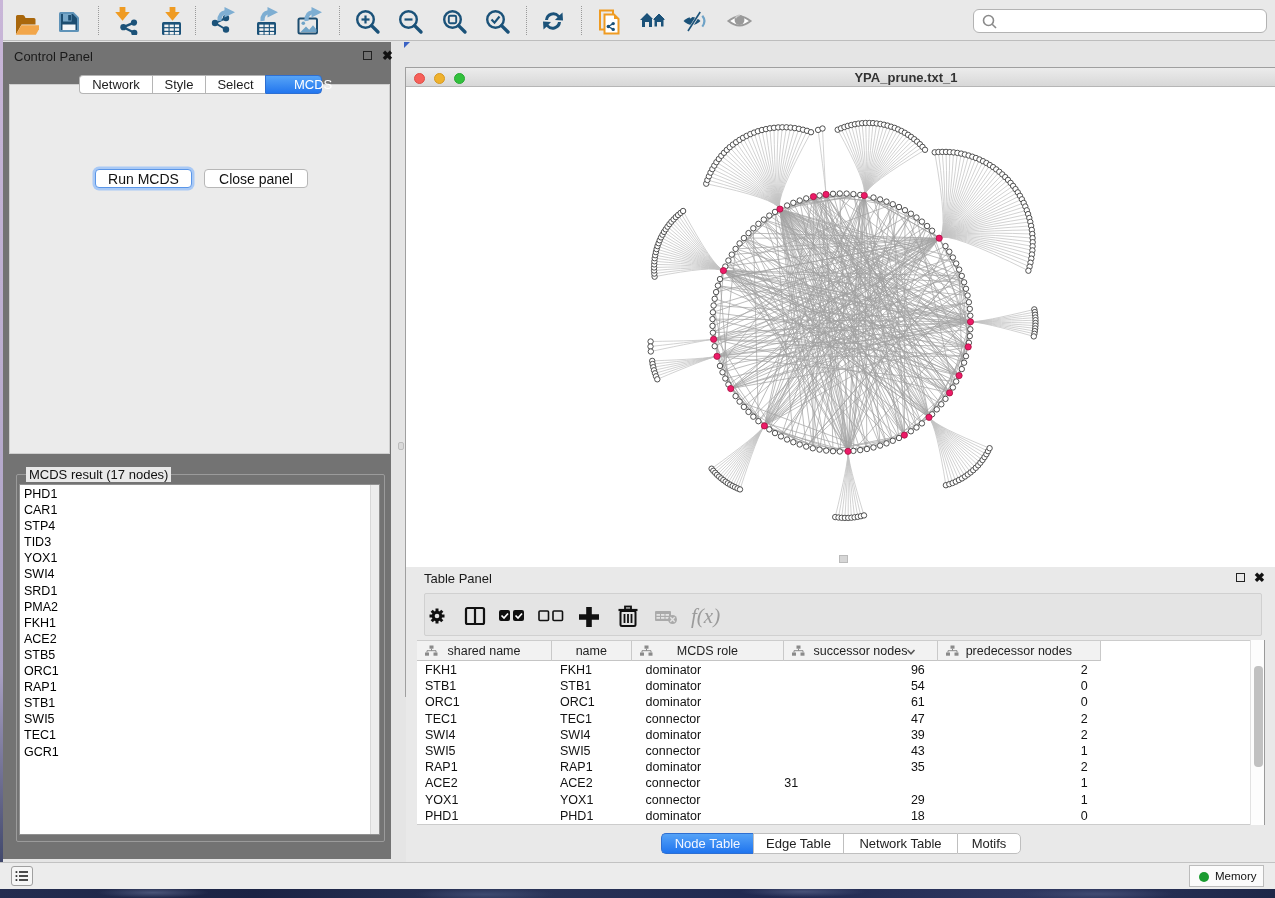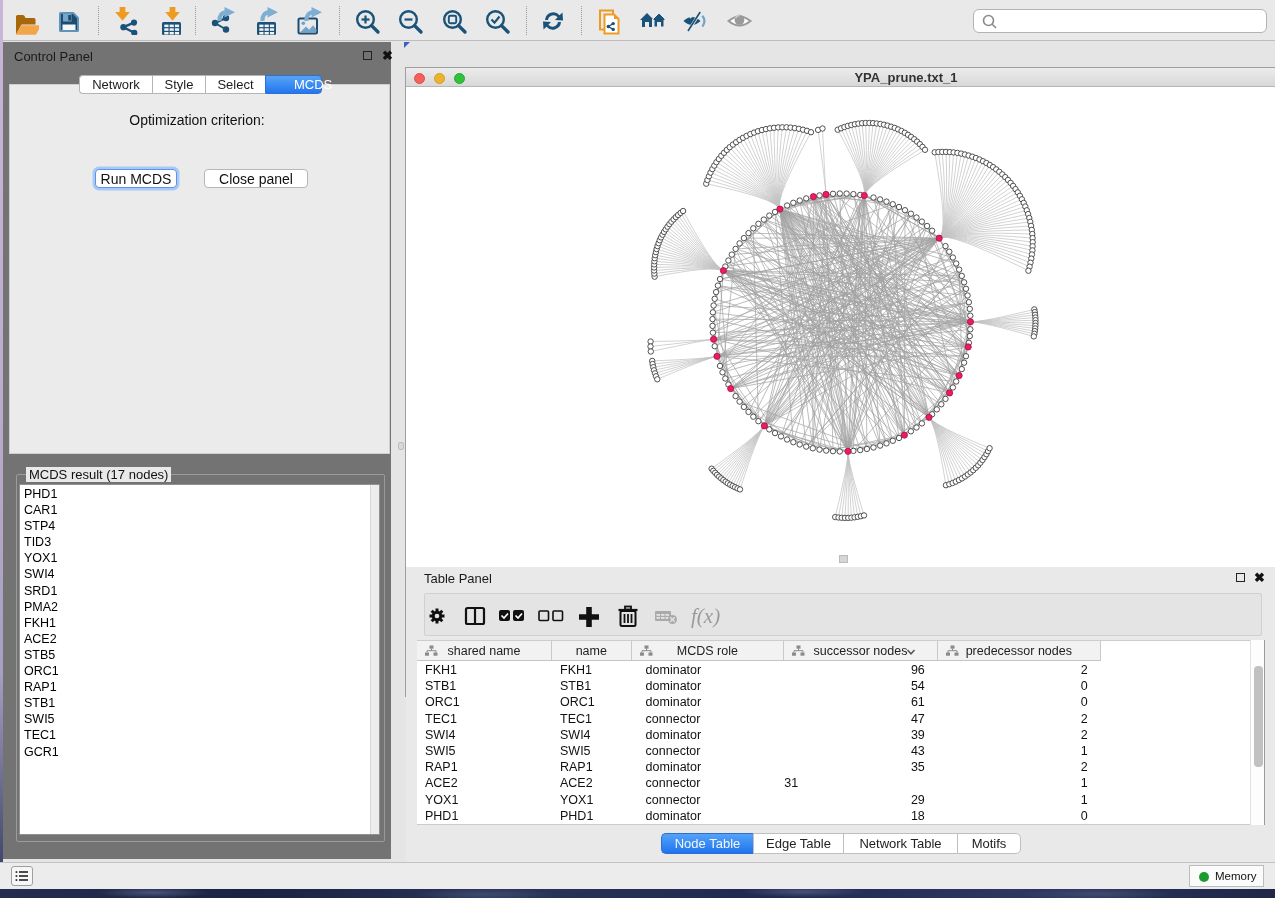--- a/index.html
+++ b/index.html
@@ -30,21 +30,21 @@
 .tab.last  { border-radius:0 4px 4px 0; border-right:1px solid #b5b5b5;padding-left:28px; }
 .tab.sel { background:linear-gradient(#57a4f6,#2276ef); color:#fff; border-color:#2e6fd1; }
 #tabpane { position:absolute; left:6px; top:42px; width:381px; height:370px; background:#ebebeb; border:1px solid #cfcfcf; }
 #optlabel { position:absolute; left:0; top:70px; width:388px; text-align:center; font-size:14px; color:#111; }
 #dropdown { position:absolute; left:43px; top:95px; width:311px; height:19px; background:#fff; border:1px solid #b4b4b4; border-radius:5px; }
 #dropdown .txt { position:absolute; left:12px; top:1px; font-size:14px; color:#111; }
 #dropdown .cap { position:absolute; right:-1px; top:-1px; width:20px; height:19px; border-radius:0 5px 5px 0;
   background:linear-gradient(#6cb0f8,#2071ee); }
 .btn { position:absolute; height:19px; background:#fff; border:1px solid #b7b7b7; border-radius:4px;
   font-size:14px; color:#111; text-align:center; line-height:18px; }
-#runbtn { left:92px; top:127px; width:82px; border:1px solid #5a96e8; box-shadow:0 0 0 2.5px #a9c9f5; }
+#runbtn { left:92px; top:127px; width:97px; border:1px solid #5a96e8; box-shadow:0 0 0 2.5px #a9c9f5; }
 #closebtn { left:201px; top:127px; width:104px; }
 #mcdsbox { position:absolute; left:13px; top:432px; width:369px; height:368px; border:1px solid #9b9b9b; border-radius:2px; }
 #mcdslegend { position:absolute; left:9px; top:-8px; background:#e9e9e9; padding:0 3px; font-size:13px; color:#111; }
 #mcdslist { position:absolute; left:2px; top:9px; width:361px; height:351px; background:#fff; border:1px solid #919191; }
 #mcdslist .items { position:absolute; left:4px; top:1px; font-size:12.5px; color:#000; line-height:16.1px; }
 #mcdslist .sb { position:absolute; right:0; top:0; width:9px; height:100%; background:#ededed; border-left:1px solid #d8d8d8; }
 
 
 #netwin { left:405px; top:43px; width:870px; height:630px; background:#fff; border:1px solid #9f9f9f; border-right:none;margin-top:24px; }
 #nettitle { position:absolute; left:0; top:0; width:100%; height:19px;
@@ -228,21 +228,20 @@
   <div id="cp-title">Control Panel</div>
   <div class="winbtn-sq" style="left:360px; top:9px;"></div>
   <div class="winbtn-x" style="left:379px; top:9px;">✖</div>
   <div id="tabpane"></div>
   <div id="tabs">
     <div class="tab first" style="left:0; width:73px;">Network</div>
     <div class="tab" style="left:73px; width:53px;">Style</div>
     <div class="tab" style="left:126px; width:60px;">Select</div>
     <div class="tab last sel" style="left:186px; width:57px;">MCDS</div>
   </div>
-  <div id="optlabel">Optimization criterion:</div>
   <div class="btn" id="runbtn">Run MCDS</div>
   <div class="btn" id="closebtn">Close panel</div>
   <div id="mcdsbox">
     <div id="mcdslegend">MCDS result (17 nodes)</div>
     <div id="mcdslist">
       <div class="items">PHD1<br>CAR1<br>STP4<br>TID3<br>YOX1<br>SWI4<br>SRD1<br>PMA2<br>FKH1<br>ACE2<br>STB5<br>ORC1<br>RAP1<br>STB1<br>SWI5<br>TEC1<br>GCR1</div>
       <div class="sb"></div>
     </div>
   </div>
 </div>

